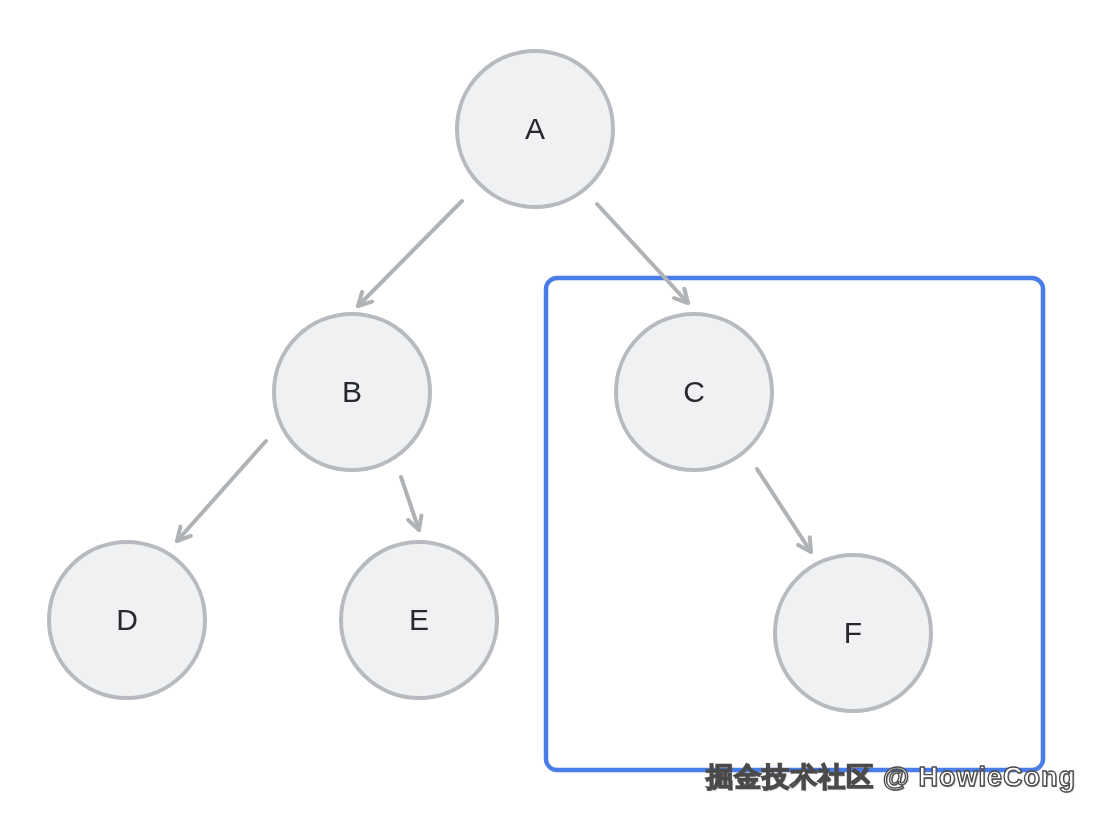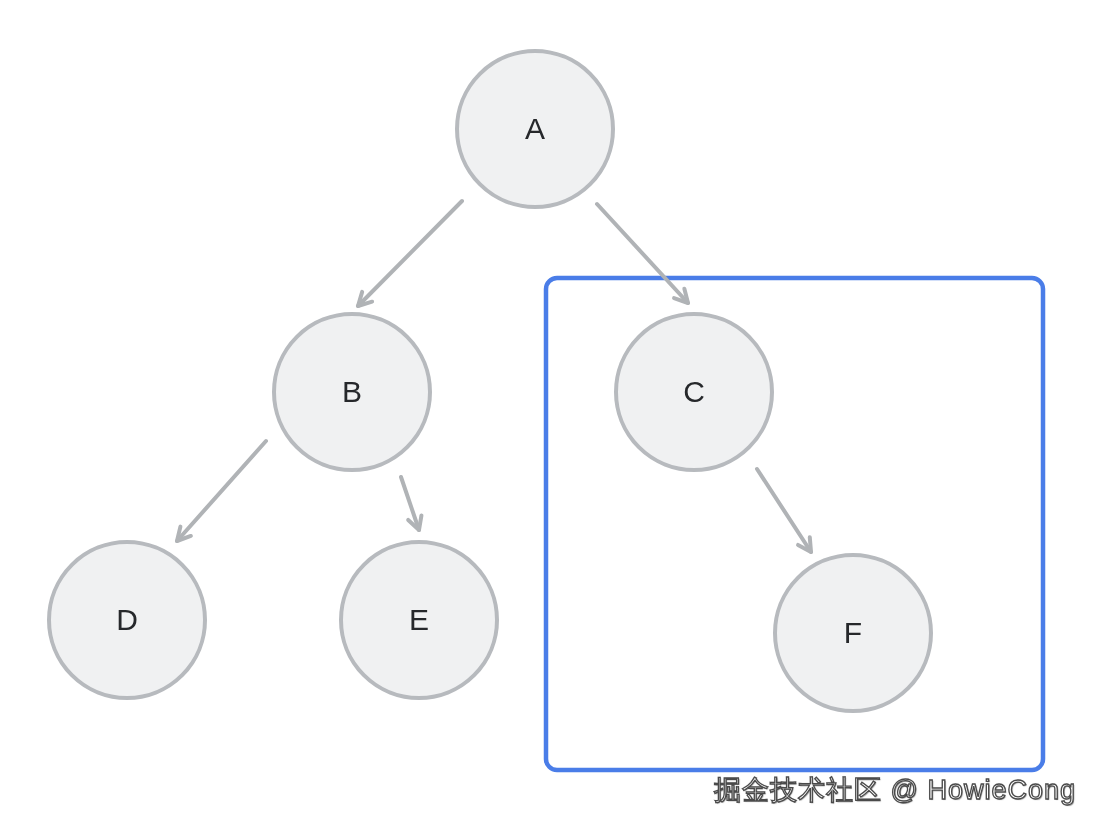--- a/index.html
+++ b/index.html
@@ -42,23 +42,23 @@
   }
   .node-label {
     font-size: 30px;
     color: var(--node-label, #26282b);
     line-height: 1;
     user-select: none;
   }
   .watermark {
     position: absolute;
     right: 18px;
-    bottom: 14px;
+    bottom: 27px;
     font-size: 27px;
-    font-weight: 400;
+    font-weight: 700;
     letter-spacing: 1px;
     color: var(--watermark-fill, #ffffff);
     -webkit-text-stroke: 1.3px var(--watermark-outline, #4a4a4a);
     text-shadow: 0 0 1px rgba(74,74,74,0.85), 1px 1px 1px rgba(74,74,74,0.55);
     white-space: nowrap;
     margin-top: 35px;
   }
 </style>
 </head>
 <body>

